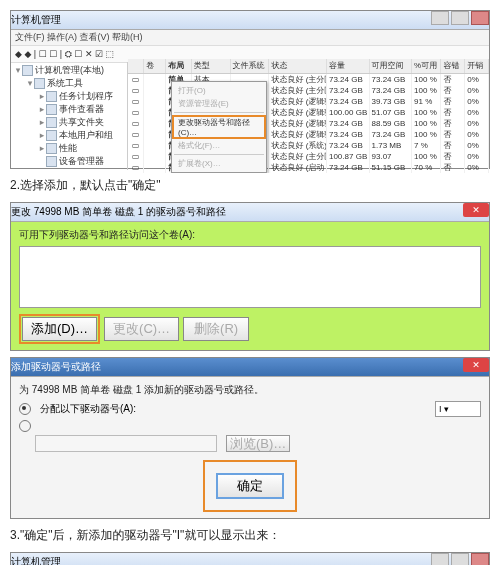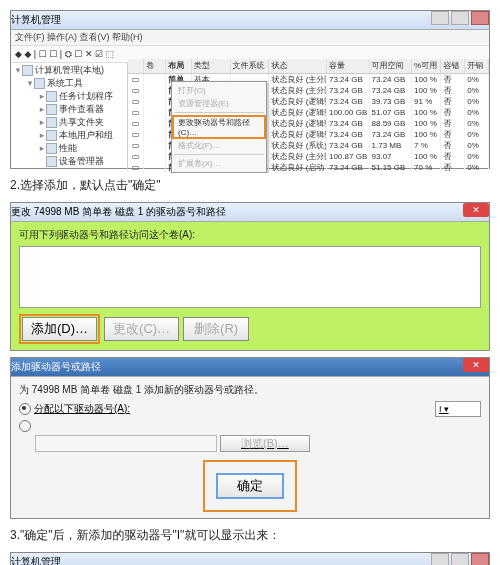--- a/index.html
+++ b/index.html
@@ -29,25 +29,25 @@
   .orange-box { border: 2px solid #e88a2a; }
   .step { font-size: 12px; margin: 8px 0; color: #222; }
   .dialog { border: 1px solid #888; background: #f9f9f9; margin-bottom: 6px; }
   .dlg-body { padding: 6px 8px; font-size: 10px; background: #bef264; }
   .dlg-text { margin-bottom: 4px; color: #222; }
   .listbox { border: 1px solid #999; background: #fff; height: 60px; margin-bottom: 6px; }
   .btnrow { display: flex; gap: 4px; align-items: center; }
   .btn { display: inline-block; border: 1px solid #888; background: linear-gradient(#fefefe,#e4e4e4); padding: 2px 8px; font-size: 13px; min-width: 48px; text-align: center; }
   .btn.dis { color: #aaa; }
   .dlg2-body { padding: 6px 8px; font-size: 10px; background: #f4f4f4; }
-  .radio-row { margin: 3px 0; display: flex; align-items: center; gap: 3px; text-decoration: underline; }
+  .radio-row { margin: 3px 0; display: flex; align-items: center; gap: 9px; }
   .rb { width: 10px; height: 10px; border: 1px solid #777; border-radius: 50%; display: inline-block; position: relative; }
   .rb.checked::after { content: ""; position: absolute; left: 2px; top: 2px; width: 4px; height: 4px; background: #333; border-radius: 50%; }
   .sel { display: inline-block; border: 1px solid #999; background: #fff; width: 38px; height: 14px; line-height: 14px; padding: 0 3px; font-size: 9px; }
-  .small-btn { border: 1px solid #999; background: linear-gradient(#fefefe,#e4e4e4); padding: 0 20px; font-size: 11px; height: 15px; line-height: 15px; }
+  .small-btn { border: 1px solid #999; background: linear-gradient(#fefefe,#e4e4e4); padding: 0 3px; font-size: 13px; height: 15px; line-height: 15px; }
   .btn-center { display: flex; justify-content: center; gap: 10px; margin-top: 8px; }
   .tree .sub { padding-left: 12px; }
 </style>
 </head>
 <body>
 
 <div class="window">
   <div class="titlebar">
     <span>计算机管理</span>
     <span style="display:flex;gap:2px;">

